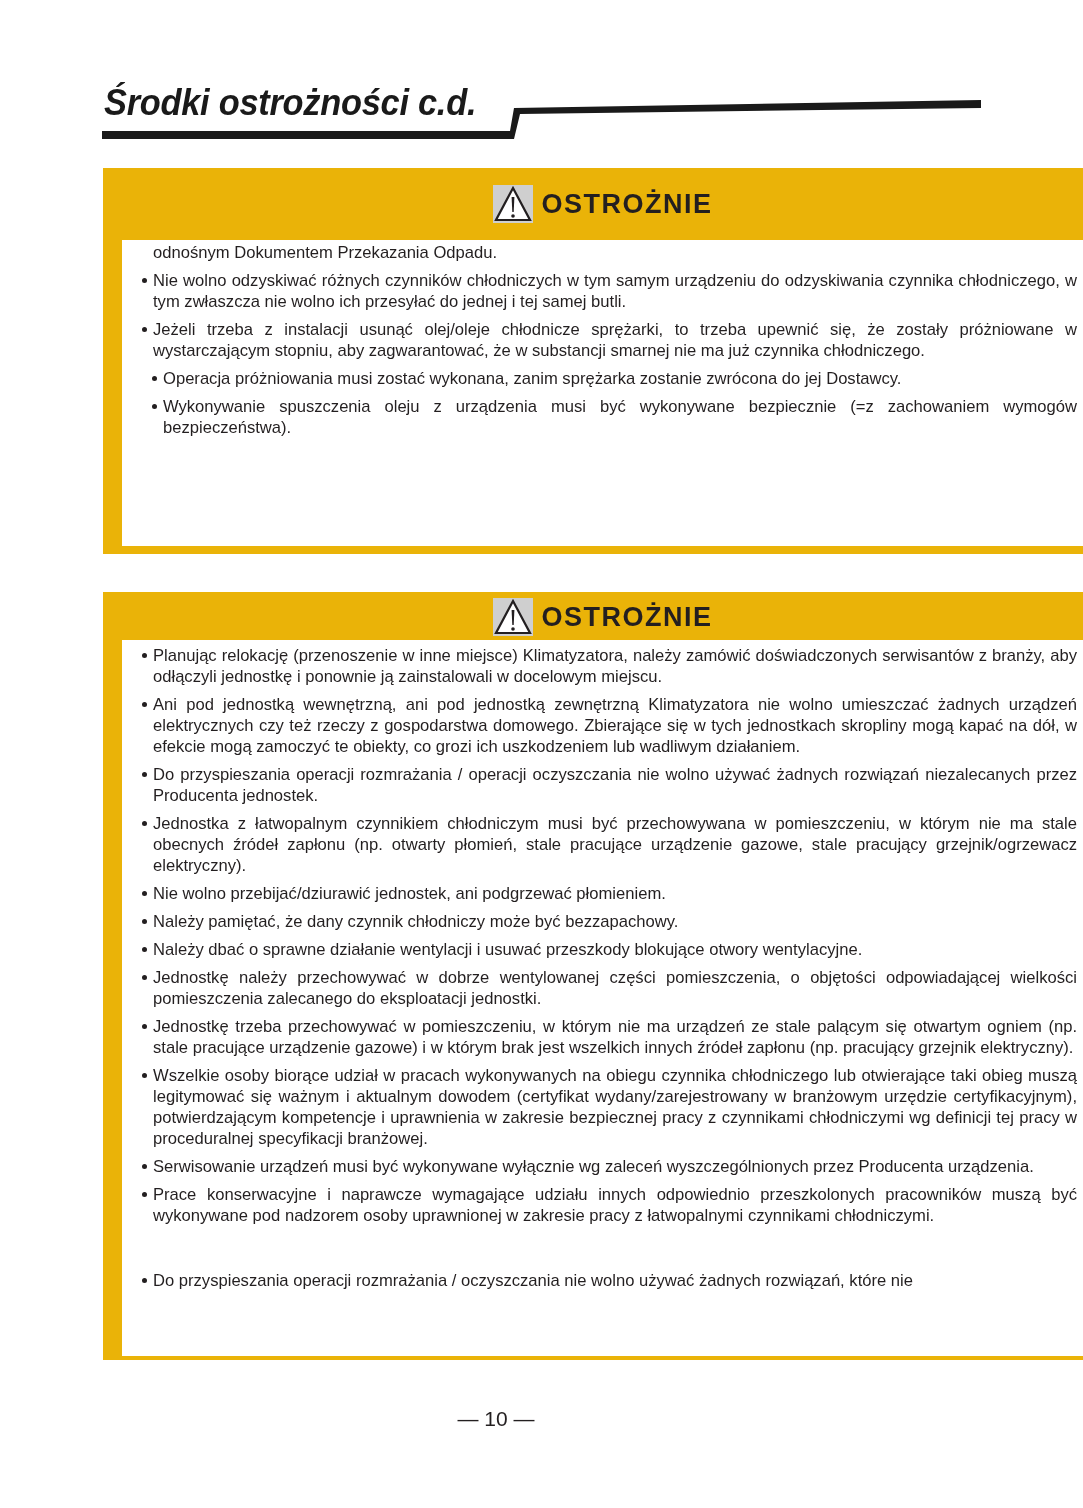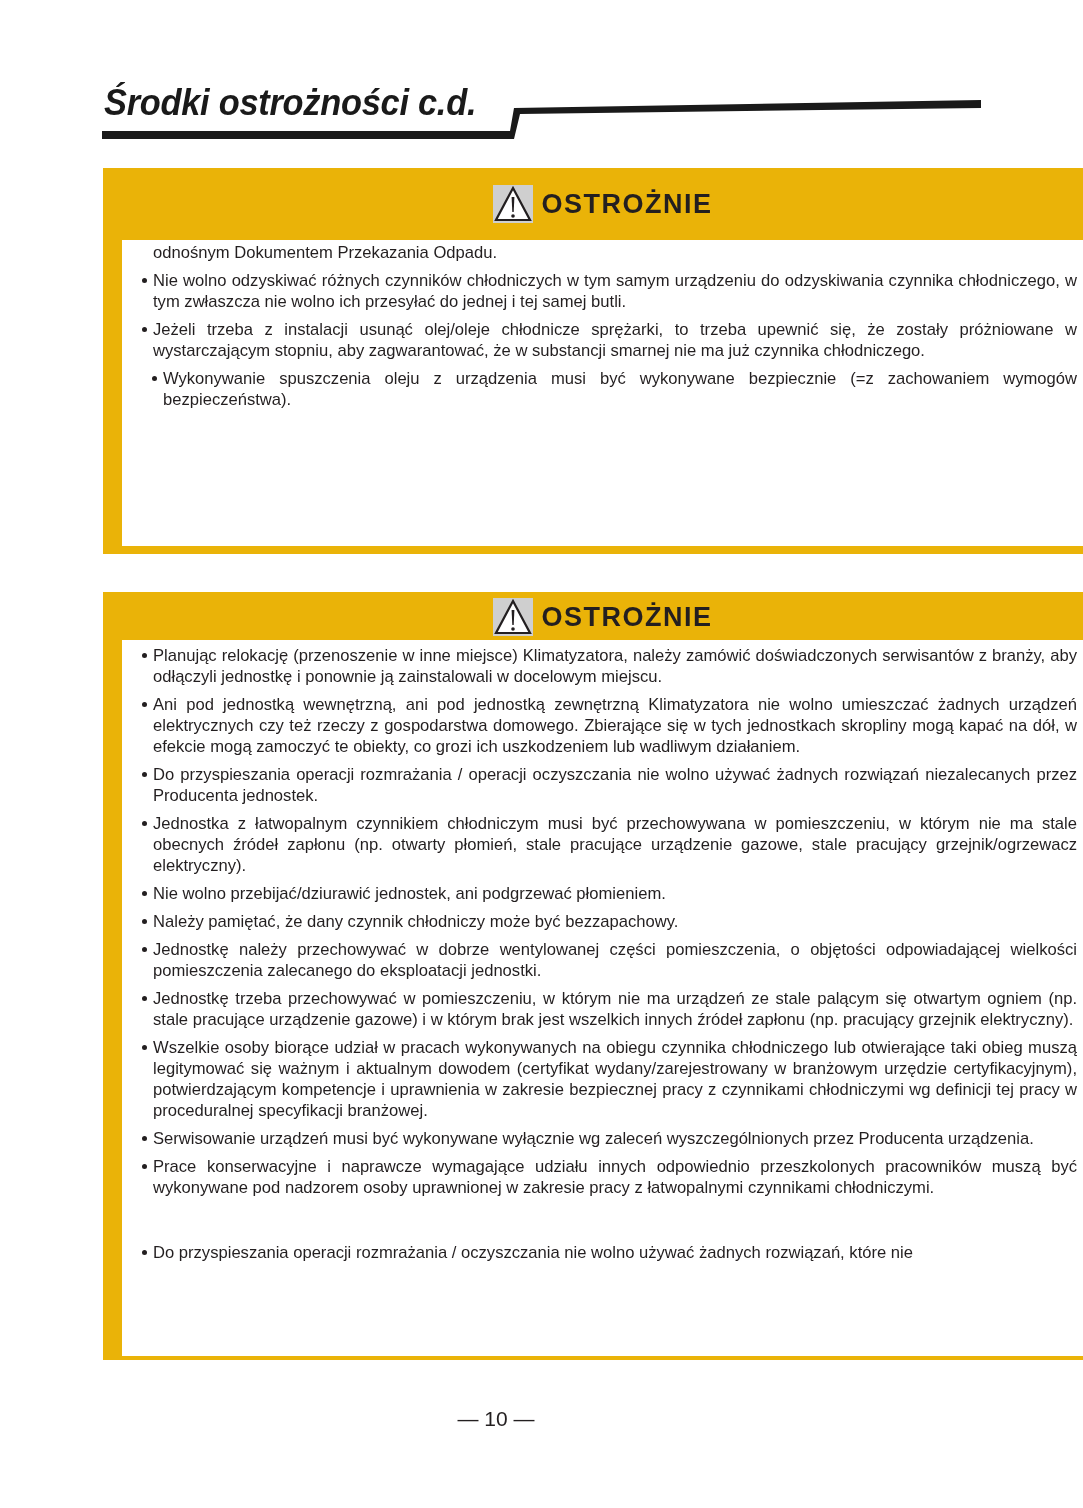--- a/index.html
+++ b/index.html
@@ -73,20 +73,21 @@
       <polygon points="20,3 37,35 3,35" fill="#ffffff" stroke="#231f20" stroke-width="2.2" stroke-linejoin="miter"></polygon>
       <polygon points="18.6,12 21.4,12 20.7,27 19.3,27" fill="#231f20"></polygon>
       <circle cx="20" cy="31" r="1.8" fill="#231f20"></circle>
     </svg>
     <span class="caution-label">OSTROŻNIE</span>
   </div>
   <div class="box-body">
     <p class="p cont">odnośnym Dokumentem Przekazania Odpadu.</p>
     <p class="p bul">Nie wolno odzyskiwać różnych czynników chłodniczych w tym samym urządzeniu do odzyskiwania czynnika chłodniczego, w tym zwłaszcza nie wolno ich przesyłać do jednej i tej samej butli.</p>
     <p class="p bul">Jeżeli trzeba z instalacji usunąć olej/oleje chłodnicze sprężarki, to trzeba upewnić się, że zostały próżniowane w wystarczającym stopniu, aby zagwarantować, że w substancji smarnej nie ma już czynnika chłodniczego.</p>
+    <p class="p bul sub">Operacja próżniowania musi zostać wykonana, zanim sprężarka zostanie zwrócona do jej Dostawcy.</p>
     <p class="p bul sub">Wykonywanie spuszczenia oleju z urządzenia musi być wykonywane bezpiecznie (=z zachowaniem wymogów bezpieczeństwa).</p>
   </div>
 </section>
 
 <section class="box box2">
   <div class="box-head">
     <svg class="warn-icon" viewBox="0 0 40 38">
       <rect x="0" y="0" width="40" height="38" fill="#cfcfcf"></rect>
       <polygon points="20,3 37,35 3,35" fill="#ffffff" stroke="#231f20" stroke-width="2.2" stroke-linejoin="miter"></polygon>
       <polygon points="18.6,12 21.4,12 20.7,27 19.3,27" fill="#231f20"></polygon>
@@ -94,20 +95,21 @@
     </svg>
     <span class="caution-label">OSTROŻNIE</span>
   </div>
   <div class="box-body">
     <p class="p bul">Planując relokację (przenoszenie w inne miejsce) Klimatyzatora, należy zamówić doświadczonych serwisantów z branży, aby odłączyli jednostkę i ponownie ją zainstalowali w docelowym miejscu.</p>
     <p class="p bul">Ani pod jednostką wewnętrzną, ani pod jednostką zewnętrzną Klimatyzatora nie wolno umieszczać żadnych urządzeń elektrycznych czy też rzeczy z gospodarstwa domowego. Zbierające się w tych jednostkach skropliny mogą kapać na dół, w efekcie mogą zamoczyć te obiekty, co grozi ich uszkodzeniem lub wadliwym działaniem.</p>
     <p class="p bul">Do przyspieszania operacji rozmrażania / operacji oczyszczania nie wolno używać żadnych rozwiązań niezalecanych przez Producenta jednostek.</p>
     <p class="p bul">Jednostka z łatwopalnym czynnikiem chłodniczym musi być przechowywana w pomieszczeniu, w którym nie ma stale obecnych źródeł zapłonu (np. otwarty płomień, stale pracujące urządzenie gazowe, stale pracujący grzejnik/ogrzewacz elektryczny).</p>
     <p class="p bul">Nie wolno przebijać/dziurawić jednostek, ani podgrzewać płomieniem.</p>
     <p class="p bul">Należy pamiętać, że dany czynnik chłodniczy może być bezzapachowy.</p>
+    <p class="p bul">Należy dbać o sprawne działanie wentylacji i usuwać przeszkody blokujące otwory wentylacyjne.</p>
     <p class="p bul">Jednostkę należy przechowywać w dobrze wentylowanej części pomieszczenia, o objętości odpowiadającej wielkości pomieszczenia zalecanego do eksploatacji jednostki.</p>
     <p class="p bul">Jednostkę trzeba przechowywać w pomieszczeniu, w którym nie ma urządzeń ze stale palącym się otwartym ogniem (np. stale pracujące urządzenie gazowe) i w którym brak jest wszelkich innych źródeł zapłonu (np. pracujący grzejnik elektryczny).</p>
     <p class="p bul">Wszelkie osoby biorące udział w pracach wykonywanych na obiegu czynnika chłodniczego lub otwierające taki obieg muszą legitymować się ważnym i aktualnym dowodem (certyfikat wydany/zarejestrowany w branżowym urzędzie certyfikacyjnym), potwierdzającym kompetencje i uprawnienia w zakresie bezpiecznej pracy z czynnikami chłodniczymi wg definicji tej pracy w proceduralnej specyfikacji branżowej.</p>
     <p class="p bul">Serwisowanie urządzeń musi być wykonywane wyłącznie wg zaleceń wyszczególnionych przez Producenta urządzenia.</p>
     <p class="p bul">Prace konserwacyjne i naprawcze wymagające udziału innych odpowiednio przeszkolonych pracowników muszą być wykonywane pod nadzorem osoby uprawnionej w zakresie pracy z łatwopalnymi czynnikami chłodniczymi.</p>
     <p class="p bul" style="text-align:left;white-space:nowrap;margin-top:44px;">Do przyspieszania operacji rozmrażania / oczyszczania nie wolno używać żadnych rozwiązań, które nie</p>
   </div>
 </section>
 
 <div class="page-number">— 10 —</div>

